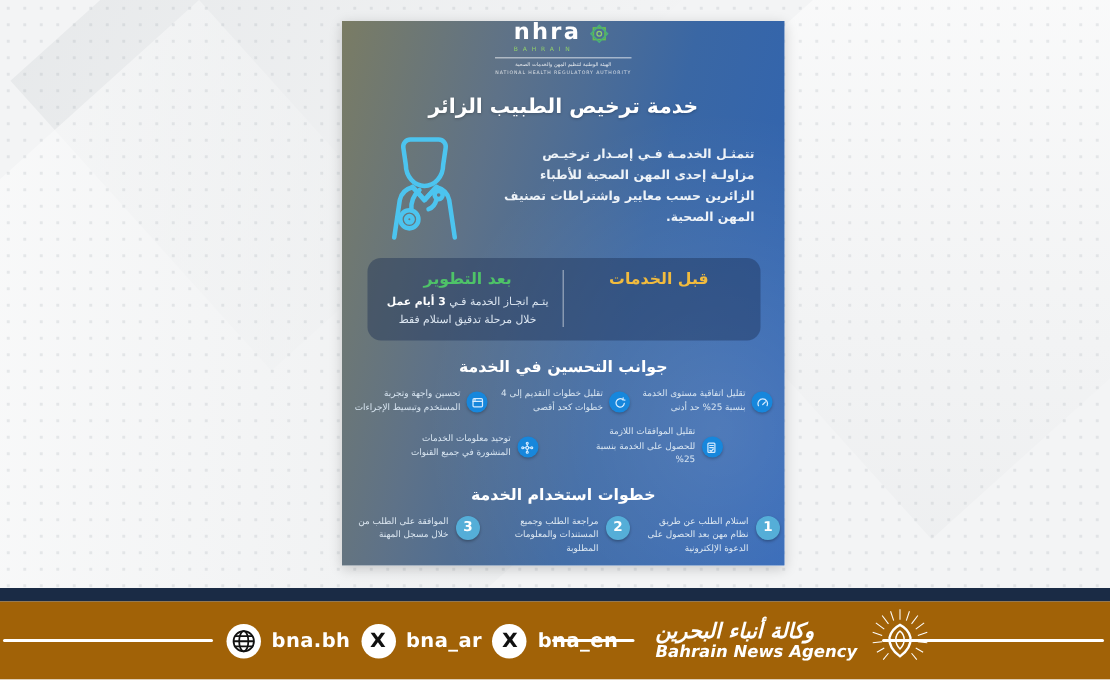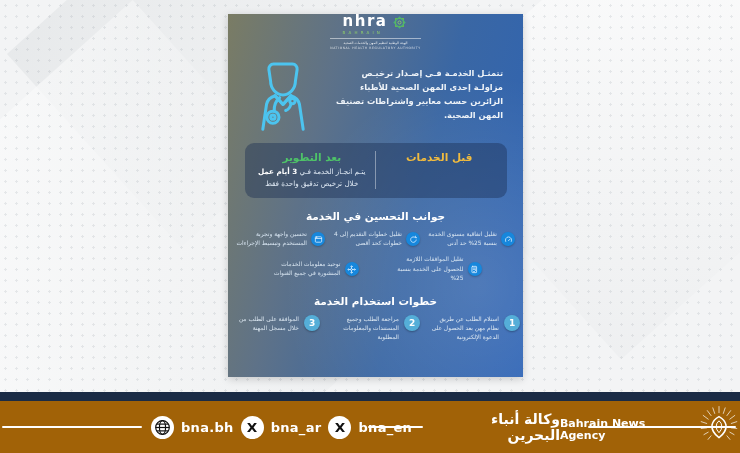--- a/index.html
+++ b/index.html
@@ -66,21 +66,21 @@
   .red-banner{position:absolute;left:0;top:401px;width:740px;height:52px;background:#a16207;}
   .hline{position:absolute;top:25px;height:2px;background:#fff;border-radius:1px;}
   .hline.left{left:2px;width:140px;}
   .hline.mid{left:368px;width:55px;}
   .hline.right{left:588px;width:148px;}
   .social{position:absolute;left:151px;top:0;height:52px;display:flex;align-items:center;gap:7px;}
   .circle-icon{width:23px;height:23px;border-radius:50%;background:#fff;display:flex;align-items:center;justify-content:center;}
   .x-glyph{font-weight:bold;font-size:13px;color:#111;transform:scaleX(1.05);line-height:1;}
   .social-label{color:#fff;font-weight:bold;font-size:13px;letter-spacing:.3px;}
   .agency{position:absolute;left:437px;top:0;height:52px;display:flex;align-items:center;gap:7px;}
-  .agency-text{display:flex;flex-direction:row;align-items:flex-end;line-height:1.15;}
+  .agency-text{display:flex;flex-direction:column;align-items:flex-start;line-height:1.15;font-style:italic;}
   .agency-ar{color:#fff;font-weight:bold;font-size:14px;direction:rtl;}
   .agency-en{color:#fff;font-weight:bold;font-size:11px;}
 </style>
 </head>
 <body>
 
 <div class="bg-shape bg-tri3"></div>
 <div class="bg-shape bg-tri1"></div>
 <div class="bg-shape bg-tri2"></div>
 <div class="bg-shape bg-dots"></div>
@@ -101,20 +101,21 @@
             <circle cx="12" cy="12" r="2.2" stroke="#8fd06a" stroke-width="1.2"></circle>
           </svg>
         </span>
       </div>
       <div class="logo-tagline">
         <div class="logo-tag-ar">الهيئة الوطنية لتنظيم المهن والخدمات الصحية</div>
         <div class="logo-tag-en">NATIONAL HEALTH REGULATORY AUTHORITY</div>
       </div>
     </div>
 
+    <div class="poster-title">خدمة ترخيص الطبيب الزائر</div>
 
     <div class="intro">
       <div class="doctor-wrap">
         <svg width="76" height="74" viewBox="0 0 100 110" fill="none" stroke="#4cc4ef" stroke-width="4.5" stroke-linecap="round" stroke-linejoin="round">
           <path d="M36 9 h28 a7 7 0 0 1 7 8 l-2.5 17 a18.5 21 0 0 1 -37 0 L29 17 a7 7 0 0 1 7 -8 z"></path>
           <path d="M20 106 l5.5 -37 q2 -10 13 -13 l11.5 13 l11.5 -13 q11 3 13 13 l5.5 37"></path>
           <path d="M38 56 l12 13 l12 -13"></path>
           <circle cx="35" cy="88" r="9"></circle>
           <circle cx="35" cy="88" r="3.2"></circle>
           <path d="M37 79 q-1 -12 8 -20"></path>
@@ -124,21 +125,21 @@
       </div>
       <div class="intro-text">تتمثـل الخدمـة فـي إصـدار ترخيـص مزاولـة إحدى المهن الصحية للأطباء الزائرين حسب معايير واشتراطات تصنيف المهن الصحية.</div>
     </div>
 
     <div class="compare">
       <div class="compare-col first">
         <div class="compare-title before">قبل الخدمات</div>
       </div>
       <div class="compare-col">
         <div class="compare-title after">بعد التطوير</div>
-        <p class="compare-text"><span>يتـم انجـاز الخدمة فـي </span><b>3 أيام عمل</b><br><span>خلال ترخيص تدقيق واحدة فقط</span></p>
+        <p class="compare-text"><span>يتـم انجـاز الخدمة فـي </span><b>3 أيام عمل</b><br><span>خلال مرحلة تدقيق استلام فقط</span></p>
       </div>
     </div>
 
     <div class="section-title">جوانب التحسين في الخدمة</div>
 
     <div class="imp-row">
       <div class="imp-item">
         <span class="imp-icon">
           <svg width="9" height="9" viewBox="0 0 12 12" fill="none" stroke="#d6ecff" stroke-width="1.1" stroke-linecap="round">
             <path d="M2.2 8.6 a4.2 4.2 0 1 1 7.6 0"></path>

